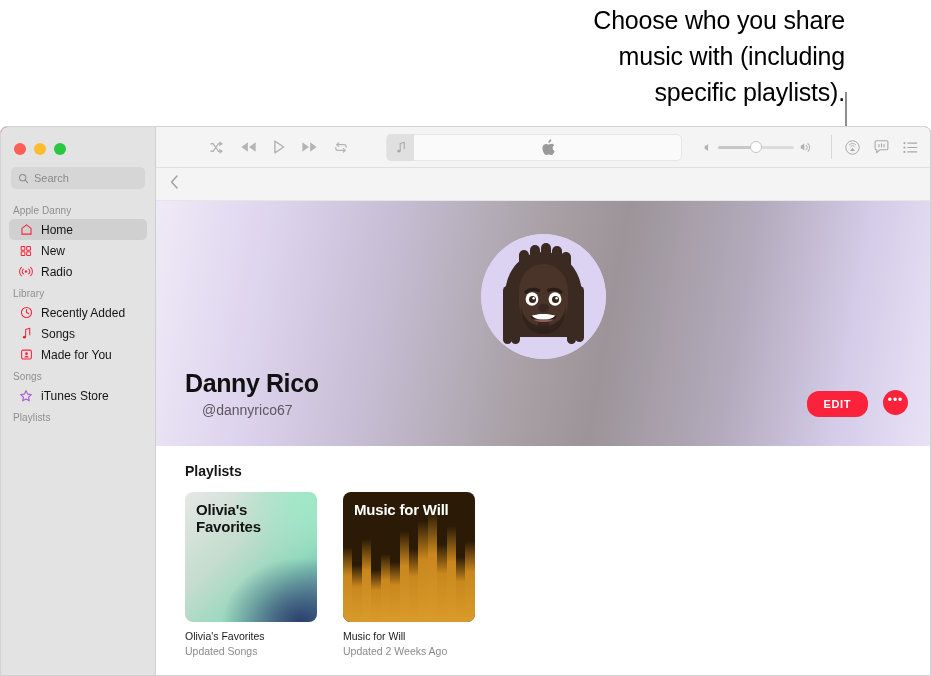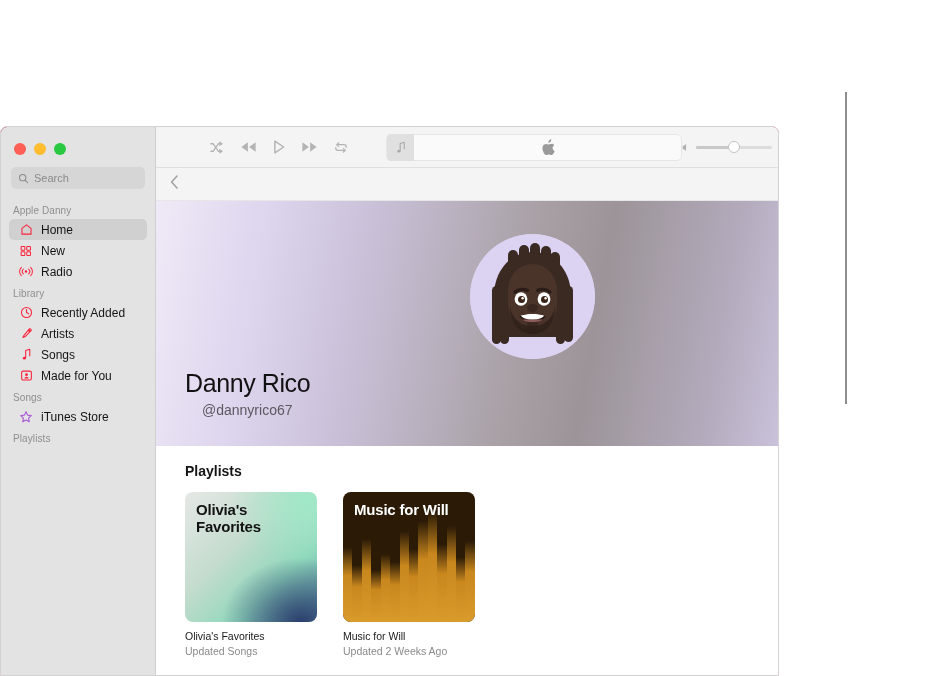--- a/index.html
+++ b/index.html
@@ -23,21 +23,21 @@
     position: absolute;
     left: 845px; top: 92px;
     width: 2px; height: 312px;
     background: #8e8e8e;
   }
 
   
   .window {
     position: absolute;
     left: 0px; top: 126px;
-    width: 779px; height: 550px;
+    width: 931px; height: 550px;
     background: #be185d;
     border: 1px solid #d2d2d2;
     border-radius: 7px 7px 0 0;
     overflow: hidden;
     display: flex;
   }
 
   
   .sidebar {
     width: 155px; flex: 0 0 155px; height: 100%;
@@ -125,21 +125,21 @@
       #a9a1a6 48%, #9c9498 58%, #b3aabc 74%,
       #d4cce8 88%, #e9e2f6 100%);
   }
   .avatar {
     position: absolute; left: 50%; top: 33px; margin-left: -62px;
     width: 125px; height: 125px; border-radius: 50%;
     background: #dcd2f2; overflow: hidden;
   }
   .pname {
     position: absolute; left: 29px; top: 168px;
-    font-size: 25px; font-weight: normal; color: #111;
+    font-size: 25px; font-weight: bold; color: #111;
     letter-spacing: -0.4px;
     text-align: right;
   }
   .phandle {
     position: absolute; left: 30px; top: 201px;
     font-size: 14px; color: #5d5760; margin-left: 16px;
   }
   .edit-btn {
     position: absolute; right: 62px; top: 190px;
     height: 23px; padding: 13px 17px; border-radius: 12px;
@@ -181,20 +181,25 @@
   .bar { flex: 1; background: linear-gradient(180deg,
          rgba(214,142,24,0) 0%, #c9871d 38%, #d99b2b 100%); }
   .card-t { font-size: 10.5px; color: #1a1a1a; margin-top: 8px; }
   .card-s { font-size: 10.5px; color: #8a8a8a; margin-top: 3px; }
 </style>
 </head>
 <body>
 
 <div class="page">
 
+  <div class="callout">
+    <div>Choose who you share</div>
+    <div>music with (including</div>
+    <div>specific playlists).</div>
+  </div>
   <div class="callout-line"></div>
 
   <div class="window">
 
     <div class="sidebar">
       <div class="traffic">
         <div class="dot r"></div>
         <div class="dot y"></div>
         <div class="dot g"></div>
       </div>
@@ -240,29 +245,20 @@
 
       <div class="sec-head">Library</div>
       <div class="nav-item">
         <span class="nav-ico">
           <svg width="13" height="13" viewBox="0 0 16 16">
             <circle cx="8" cy="8" r="6.2" fill="none" stroke="#fa233b" stroke-width="1.3"></circle>
             <path d="M8 4.4V8l2.7 1.6" fill="none" stroke="#fa233b" stroke-width="1.3" stroke-linecap="round"></path>
           </svg>
         </span>
         <span>Recently Added</span>
-      </div>
-      <div class="nav-item">
-        <span class="nav-ico">
-          <svg width="13" height="13" viewBox="0 0 16 16">
-            <path d="M11.8 2.1a2.1 2.1 0 0 1 2.1 2.1L6.4 11.7 3.6 13l1.3-2.8z" fill="none" stroke="#fa233b" stroke-width="1.3" stroke-linejoin="round"></path>
-            <circle cx="11.4" cy="4.6" r="1.4" fill="#fa233b"></circle>
-          </svg>
-        </span>
-        <span>Artists</span>
       </div>
       <div class="nav-item">
         <span class="nav-ico">
           <svg width="11" height="13" viewBox="0 0 12 16">
             <path d="M5 12.4V3l5 -1.4v8.6" fill="none" stroke="#fa233b" stroke-width="1.3" stroke-linejoin="round"></path>
             <ellipse cx="3.4" cy="12.5" rx="1.9" ry="1.6" fill="#fa233b"></ellipse>
           </svg>
         </span>
         <span>Songs</span>
       </div>

